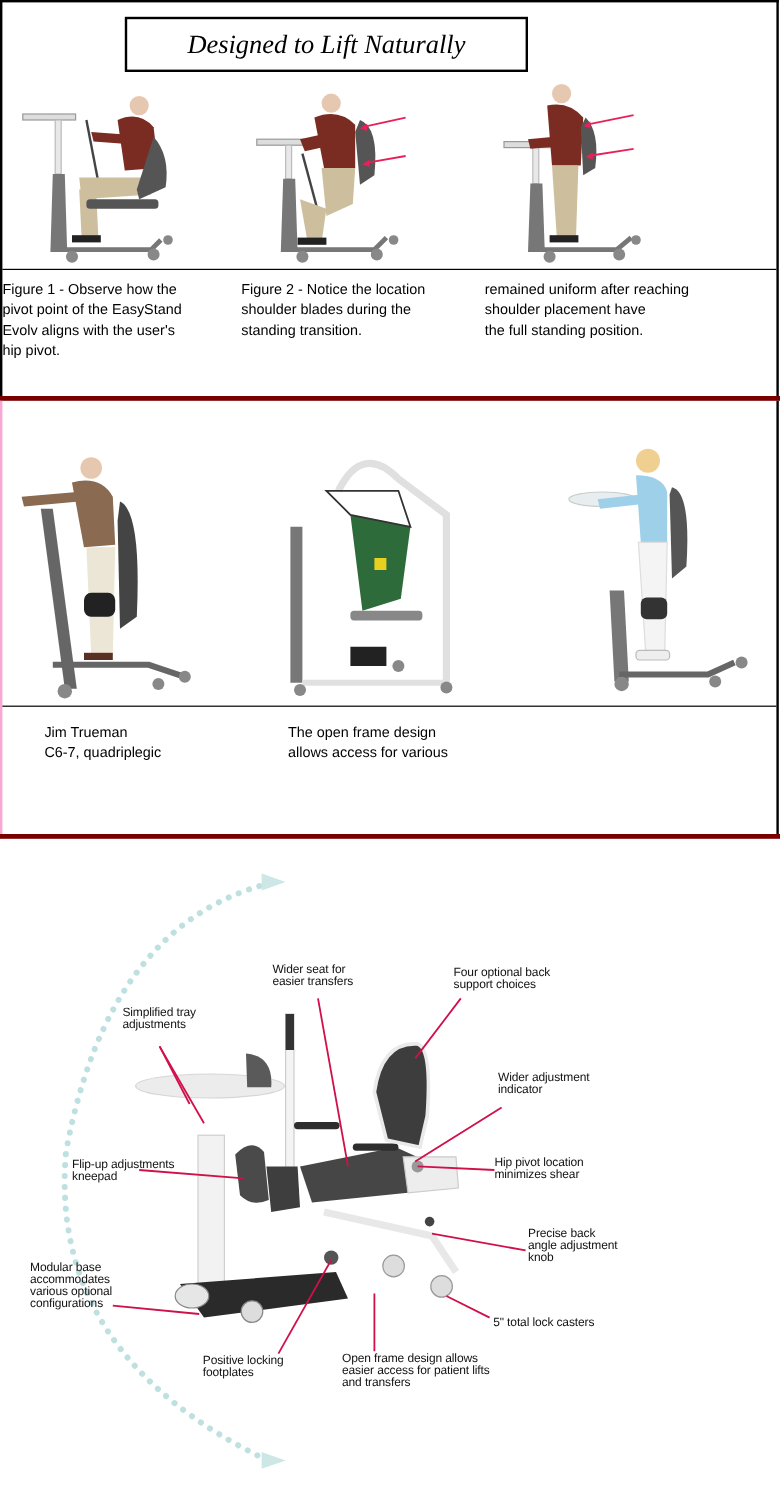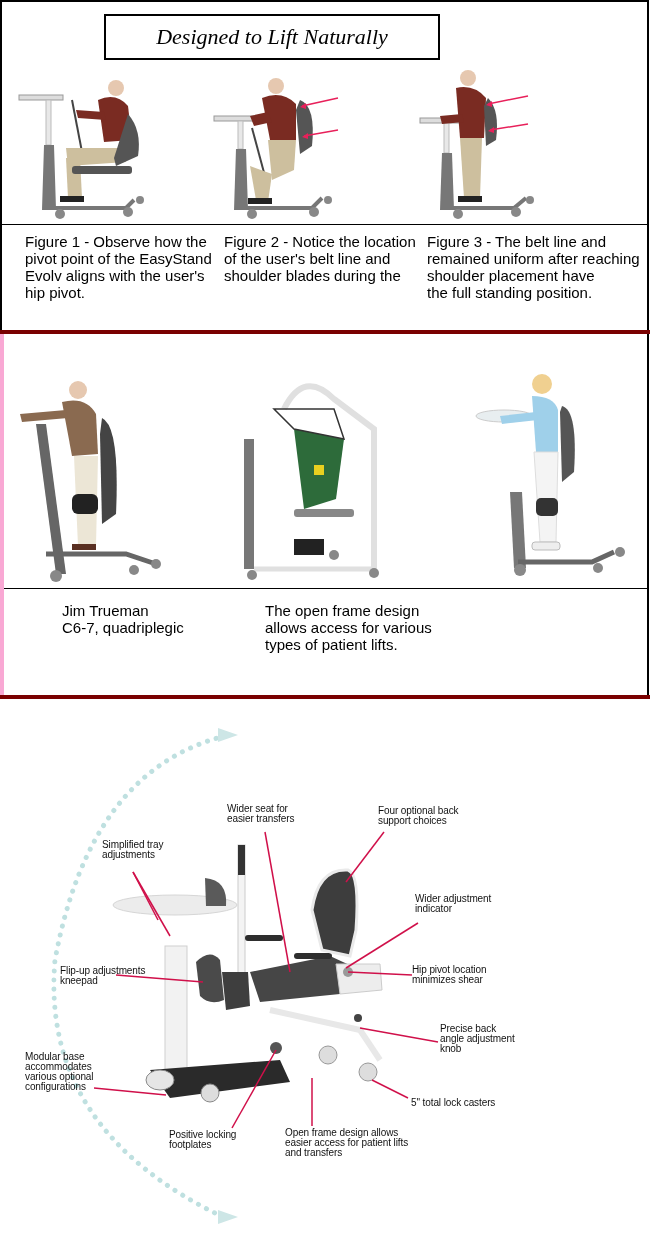--- a/index.html
+++ b/index.html
@@ -5,23 +5,23 @@
     html, body { margin: 0; padding: 0; background: #ffffff; }
     body { width: 653px; height: 1238px; position: relative; overflow: hidden; font-family: "Liberation Sans", sans-serif; color: #000; }
 
     .block1 { position: absolute; left: 0; top: 0; width: 649px; height: 330px; border-top: 2px solid #000; border-left: 2px solid #000; border-right: 2px solid #000; box-sizing: border-box; }
     .block1-bottom { position: absolute; left: 0; top: 330px; width: 650px; height: 4px; background: #7a0000; }
     .title-box { position: absolute; left: 102px; top: 12px; width: 336px; height: 46px; border: 2px solid #000; box-sizing: border-box; display: flex; align-items: center; justify-content: center; }
     .title-text { font-family: "Liberation Serif", serif; font-style: italic; font-size: 22px; }
     .row-divider { position: absolute; left: 0; width: 100%; height: 1px; background: #000; }
 
     .photo { position: absolute; }
-    .caption { position: absolute; font-size: 15px; line-height: 17px; margin-left: 23px; }
-
-    .block2 { position: absolute; left: 0; top: 334px; width: 649px; height: 362px; border-left: 4px solid #f9a8d4; border-right: 2px solid #000; box-sizing: border-box; }
+    .caption { position: absolute; font-size: 12px; line-height: 17px; }
+
+    .block2 { position: absolute; left: 0; top: 334px; width: 649px; height: 362px; border-left: 2px solid #f9a8d4; border-right: 2px solid #000; box-sizing: border-box; }
     .block2-bottom { position: absolute; left: 0; top: 695px; width: 650px; height: 4px; background: #7a0000; }
 
     .diagram { position: absolute; left: 0; top: 710px; width: 574px; height: 528px; }
     .label { position: absolute; font-size: 10px; line-height: 10px; color: #111; letter-spacing: -0.1px; }
   </style>
 </head>
 <body>
 
 <div class="block1">
   <div class="title-box">
@@ -92,25 +92,24 @@
   <div class="row-divider" style="top:222px"></div>
 
   <div class="caption" style="left:0px;top:231px;width:190px">
     <div>Figure 1 - Observe how the</div>
     <div>pivot point of the EasyStand</div>
     <div>Evolv aligns with the user's</div>
     <div>hip pivot.</div>
   </div>
   <div class="caption" style="left:199px;top:231px;width:200px">
     <div>Figure 2 - Notice the location</div>
-    <div>of the user's belt line and</div>
     <div>shoulder blades during the</div>
+    <div>standing transition.</div>
   </div>
   <div class="caption" style="left:402px;top:231px;width:220px">
-    <div>Figure 3 - The belt line and</div>
     <div>remained uniform after reaching</div>
     <div>shoulder placement have</div>
     <div>the full standing position.</div>
   </div>
 </div>
 <div class="block1-bottom"></div>
 
 <div class="block2">
 
   <svg class="photo" style="left:12px;top:40px" width="150" height="210" viewBox="0 0 150 210">
@@ -160,21 +159,20 @@
 
   <div class="row-divider" style="top:254px"></div>
 
   <div class="caption" style="left:35px;top:268px;width:170px">
     <div>Jim Trueman</div>
     <div>C6-7, quadriplegic</div>
   </div>
   <div class="caption" style="left:238px;top:268px;width:200px">
     <div>The open frame design</div>
     <div>allows access for various</div>
-    <div>types of patient lifts.</div>
   </div>
 </div>
 <div class="block2-bottom"></div>
 
 <div class="diagram">
   <svg width="653" height="528" viewBox="0 0 653 528" style="position:absolute;left:0;top:0">
 
     <path d="M225 26 Q90 60 55 250 Q40 420 225 508" stroke="#bfe0e0" stroke-width="5" stroke-linecap="round" stroke-dasharray="0.1 9" fill="none"></path>
     <polygon points="218,18 238,25 218,32" fill="#cde6e6"></polygon>
     <polygon points="218,500 238,507 218,514" fill="#cde6e6"></polygon>

